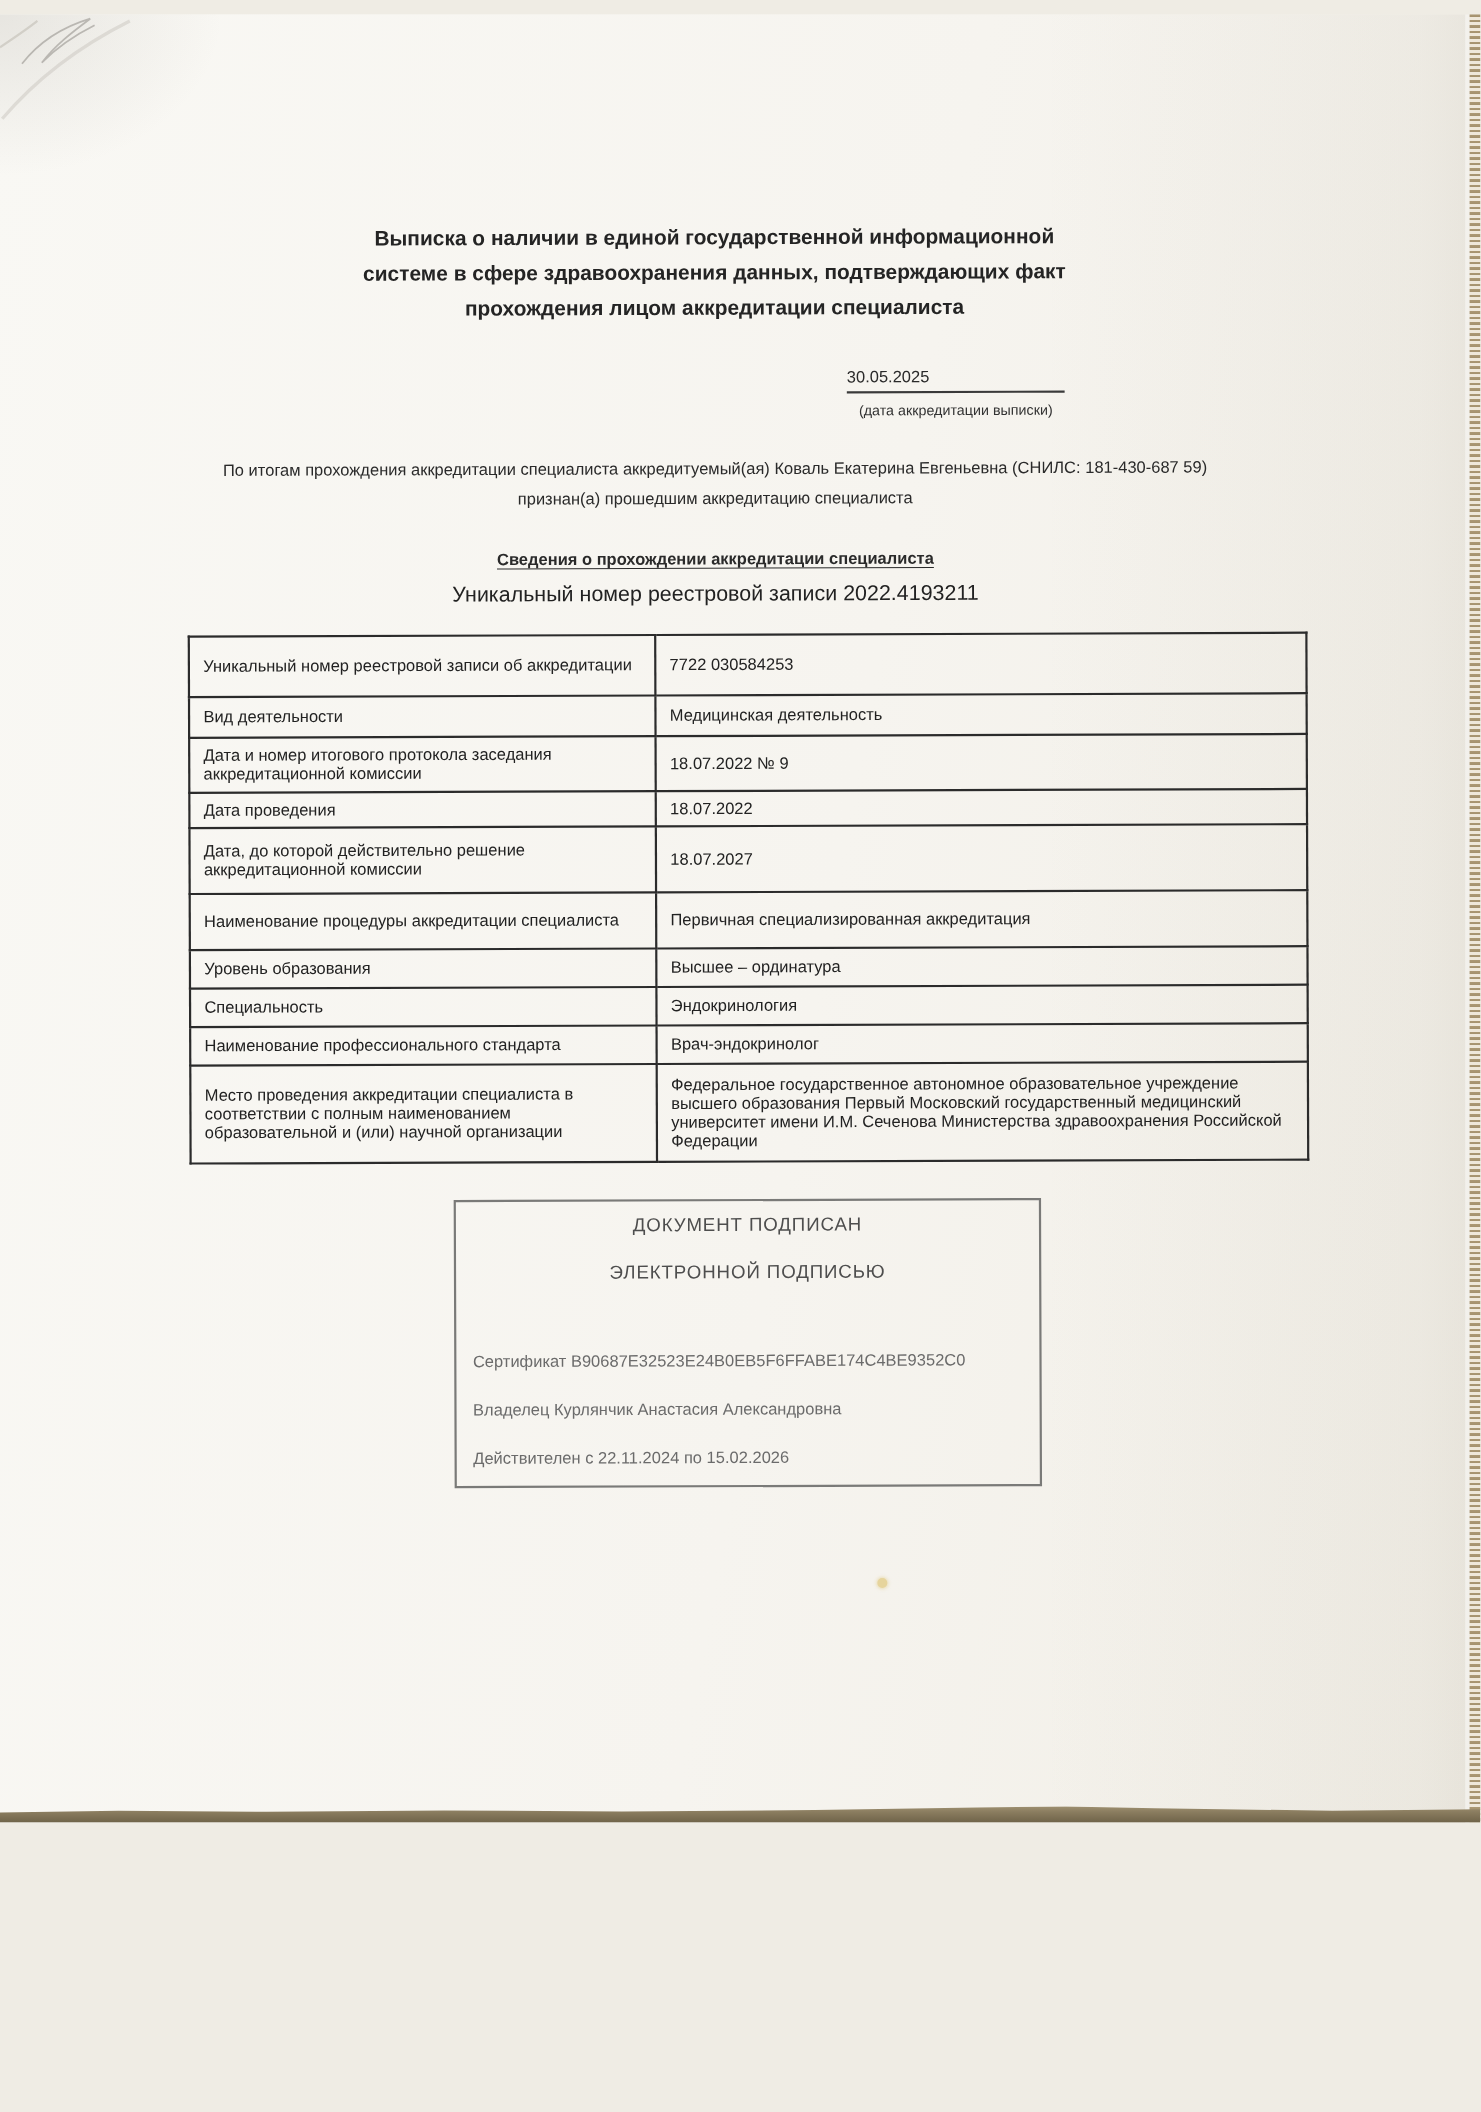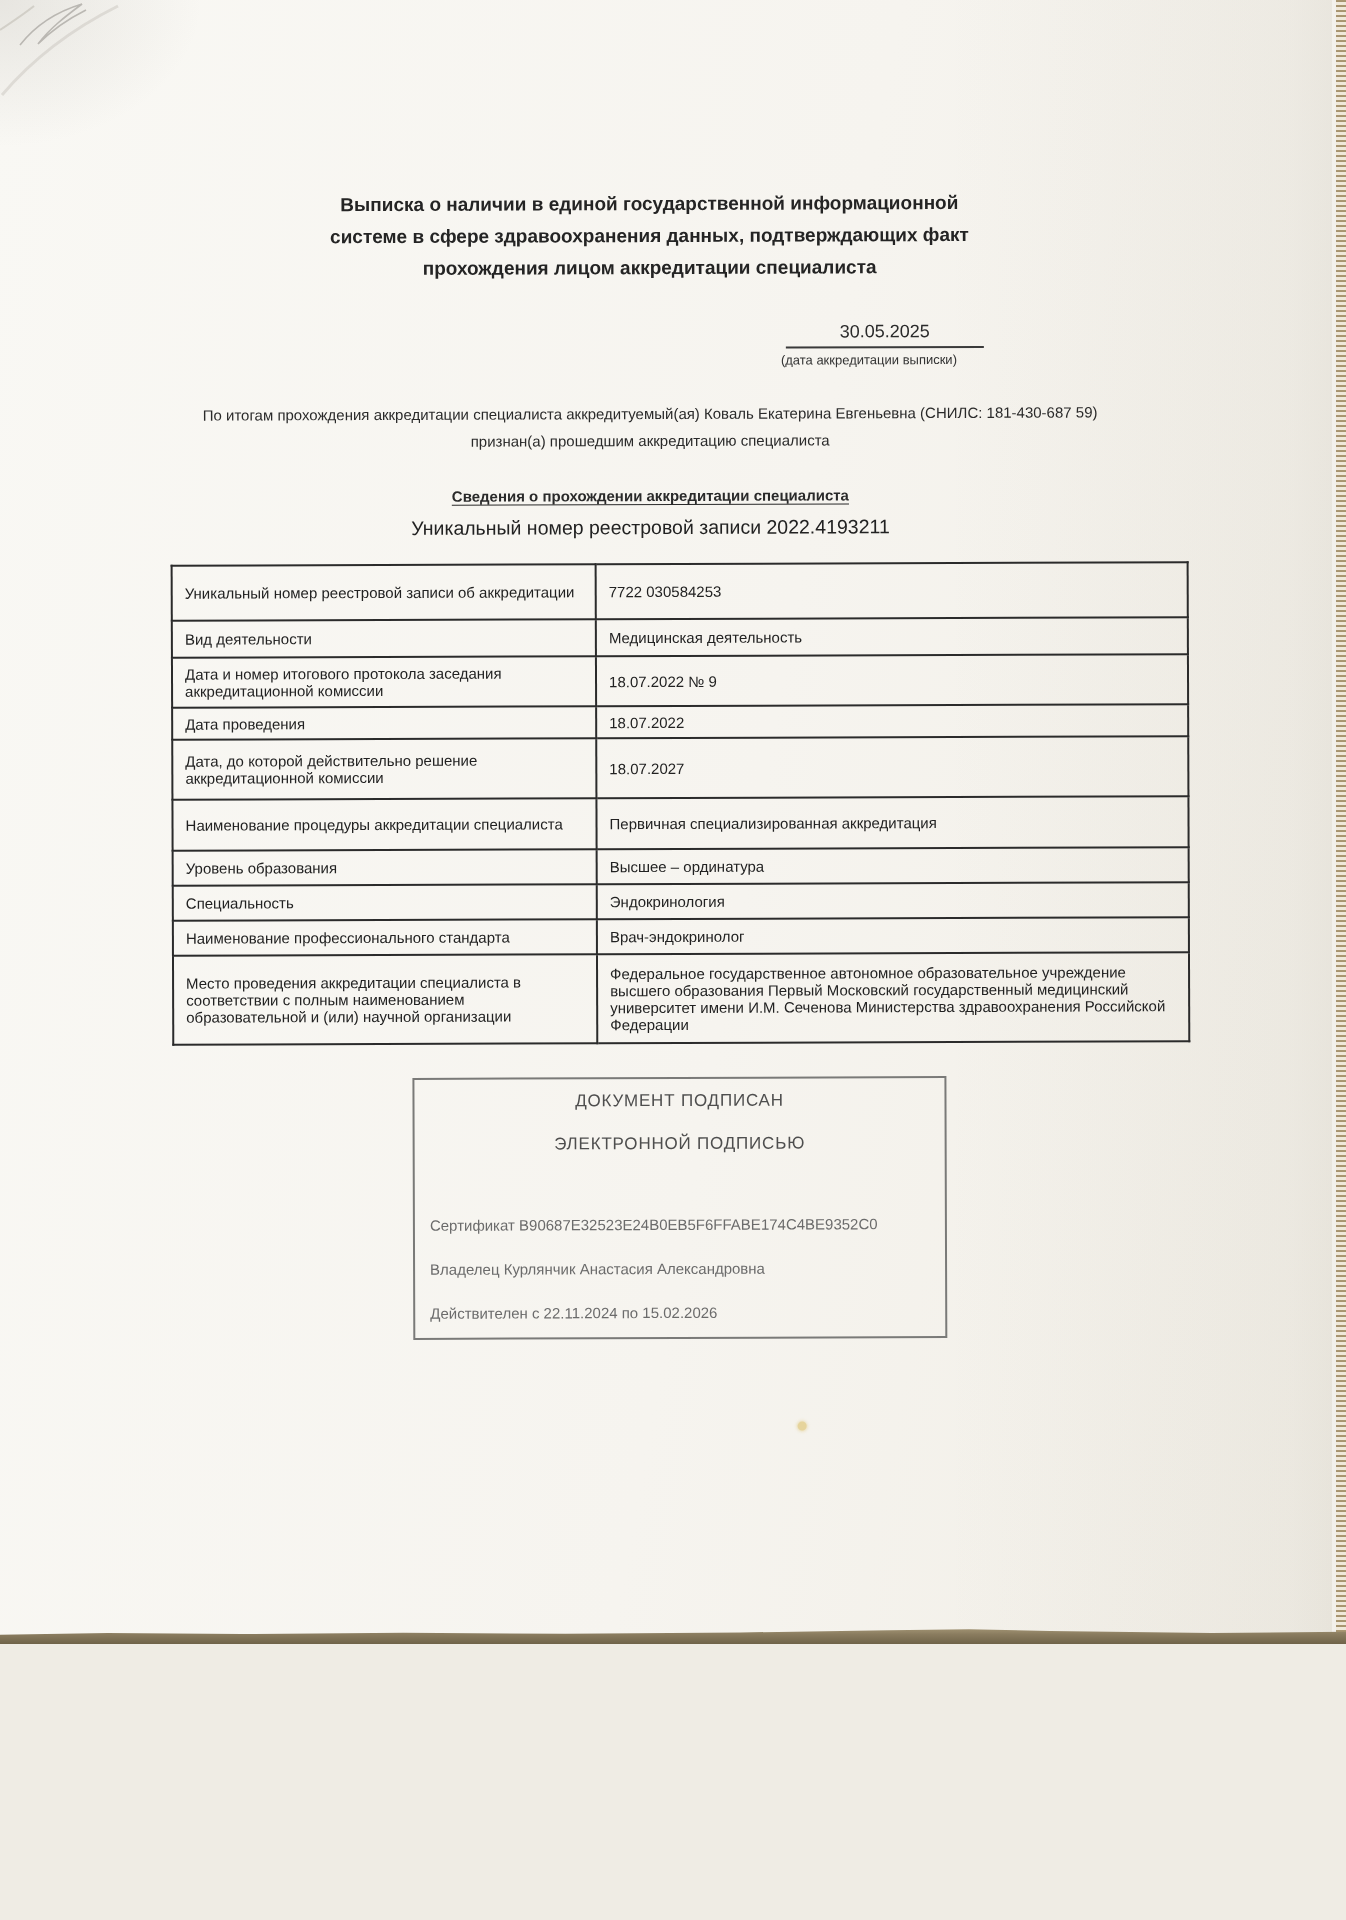--- a/index.html
+++ b/index.html
@@ -5,34 +5,35 @@
   html,body{margin:0;padding:0;}
   body{
     width:1346px;height:1920px;overflow:hidden;
     font-family:"Liberation Sans","DejaVu Sans",sans-serif;
     background:#efece4;
   }
   .page{
     position:relative;width:1346px;height:1644px;overflow:hidden;
     background:linear-gradient(100deg,#f9f8f4 0%,#f6f4ef 55%,#f1eee6 100%);
     color:#262626;
+    margin-top:13px;
   }
   .abs{position:absolute;}
   
   .scan-shade{
     left:0;top:0;width:1346px;height:1920px;pointer-events:none;
     background:linear-gradient(to right,rgba(120,110,90,0) 70%,rgba(120,110,90,0.05) 96%,rgba(120,110,90,0.09) 100%);
   }
   .content{position:absolute;left:0;top:0;width:1346px;height:1920px;transform:rotate(-0.2deg);}
   .center-col{left:0;width:1304px;text-align:center;}
 
   .title{top:188px;font-size:19px;font-weight:bold;line-height:32px;color:#242424;}
   .date-value{
-    left:788px;top:322px;width:198px;text-align:center;
-    font-size:18px;padding-bottom:4px;border-bottom:2px solid #3a3a3a;color:#2a2a2a;
+    left:772px;top:322px;width:198px;
+    font-size:15px;padding-bottom:4px;border-bottom:2px solid #3a3a3a;color:#2a2a2a;
   }
   .date-caption{left:756px;top:353px;width:230px;text-align:center;font-size:13px;color:#333;}
   .intro{top:400px;font-size:15px;line-height:27px;color:#2a2a2a;}
   .section-heading{
     top:487px;font-size:15px;font-weight:600;color:#2a2a2a;
     text-decoration:underline;text-underline-offset:3px;
   }
   .registry-line{top:516px;font-size:19.5px;color:#222;}
 
   table.acc{

